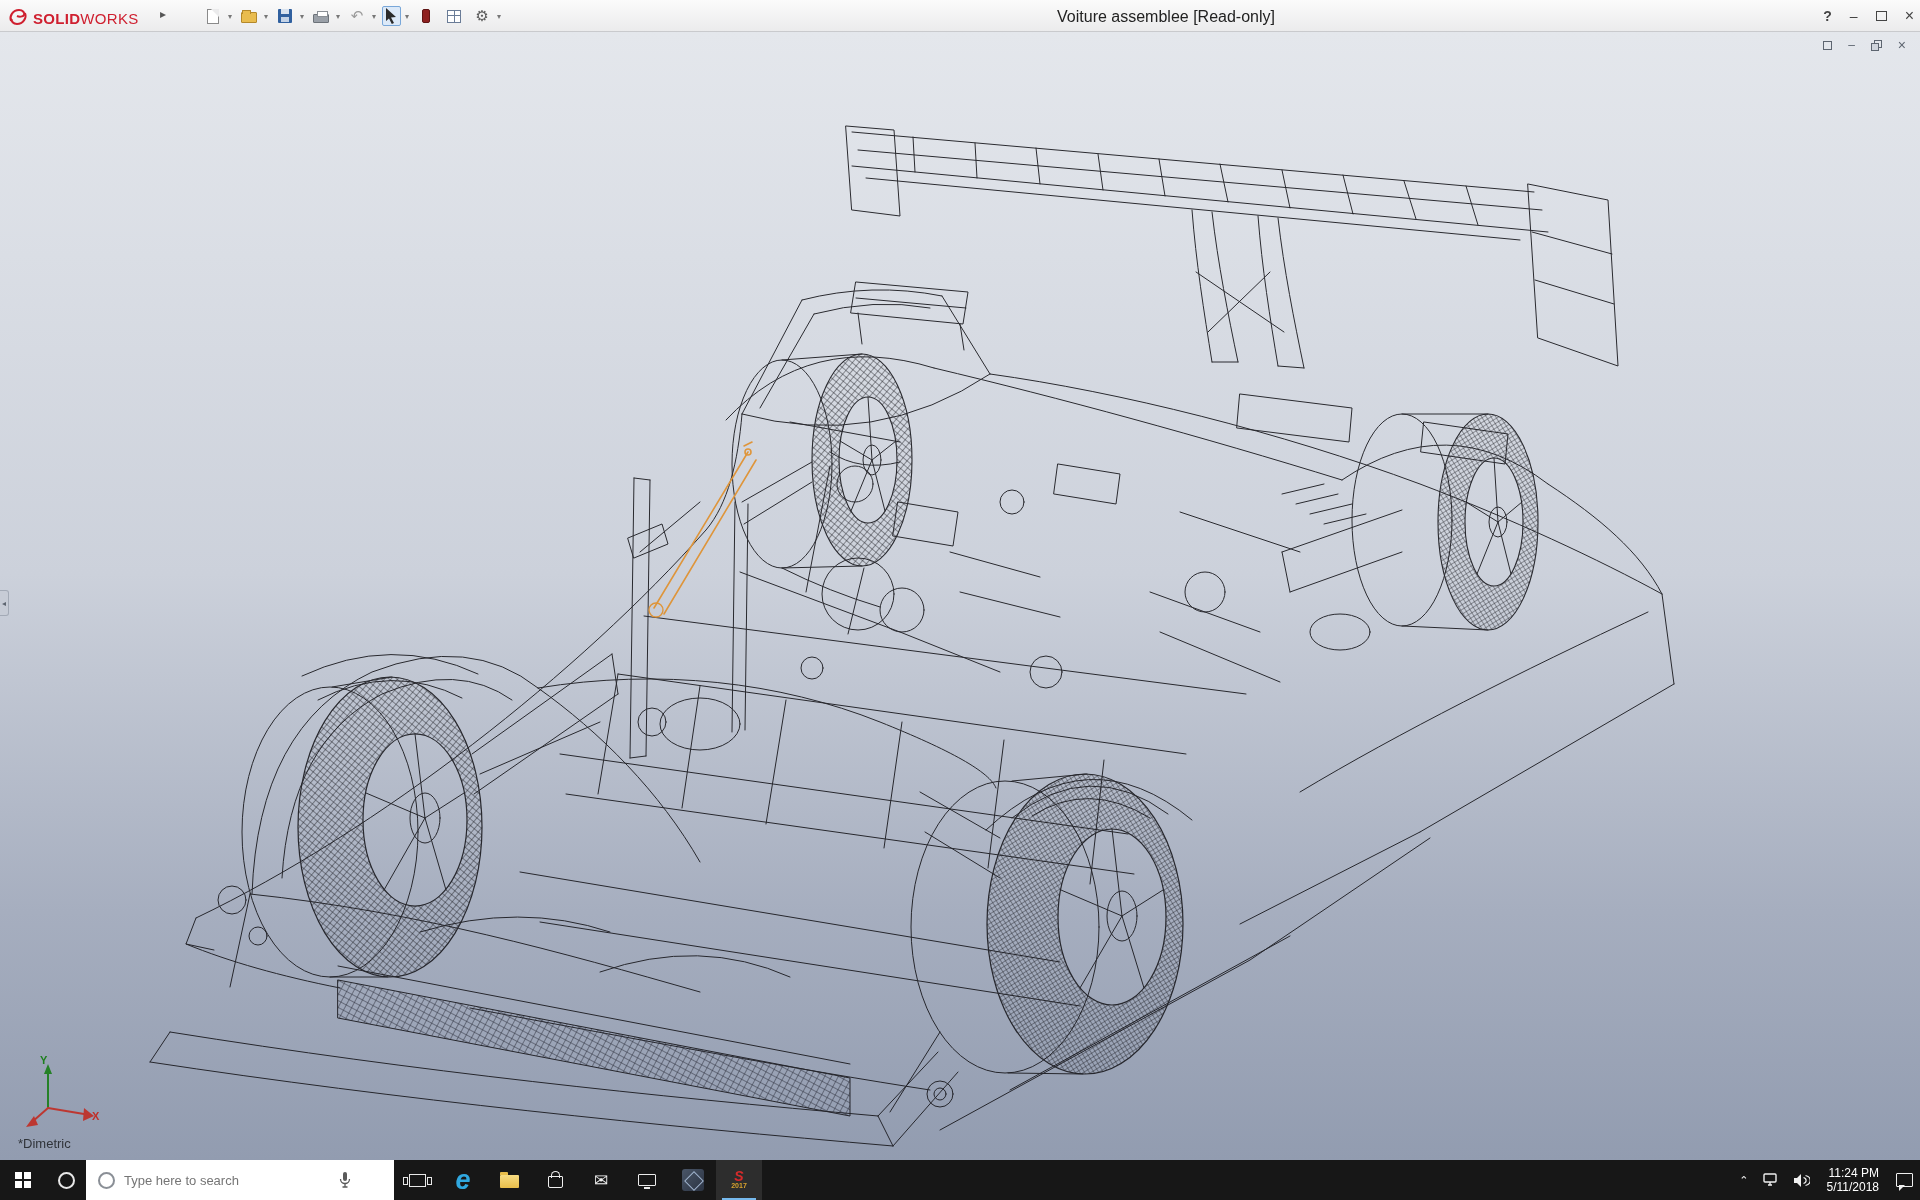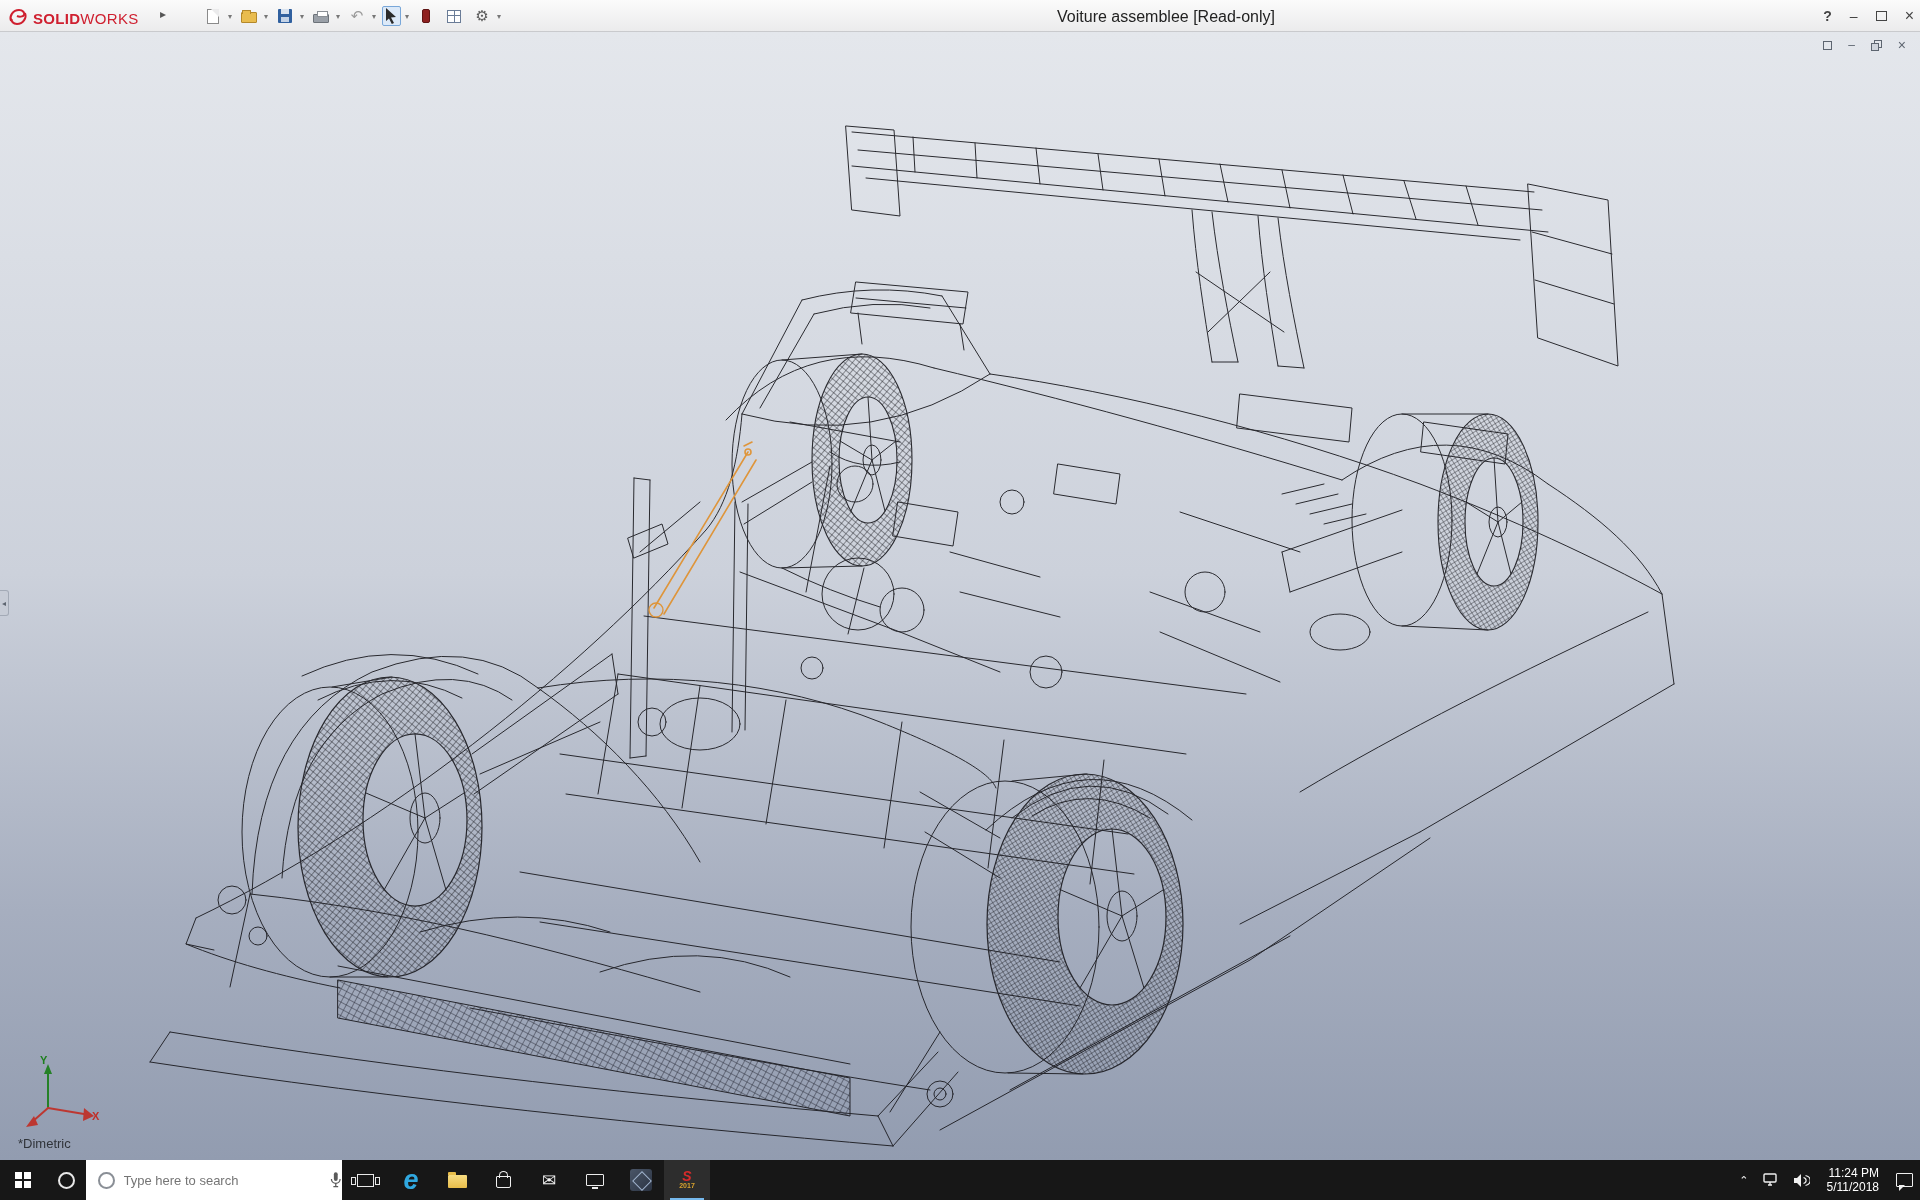--- a/index.html
+++ b/index.html
@@ -55,21 +55,21 @@
   .axis-y{left:40px;top:1022px;color:#1d7f1d}
   .axis-x{left:92px;top:1078px;color:#c03028}
   .panel-tab{position:absolute;left:0;top:558px;width:9px;height:26px;background:#c7ccd6;border:1px solid #a3aab6;border-left:none;
     color:#5d6570;font-size:8px;display:flex;align-items:center;justify-content:center;border-radius:0 3px 3px 0}
 
   
   .taskbar{position:absolute;top:1160px;left:0;width:1920px;height:40px;background:#171717;display:flex;align-items:center;z-index:10}
   .tk-btn{width:46px;height:40px;display:flex;align-items:center;justify-content:center;position:relative}
   .start-grid{display:grid;grid-template-columns:7px 7px;grid-template-rows:7px 7px;gap:1.5px}
   .start-grid span{background:#fff}
-  .searchbox{width:256px;height:40px;background:#fff;display:flex;align-items:center;position:relative}
+  .searchbox{width:308px;height:40px;background:#fff;display:flex;align-items:center;position:relative}
   .searchbox input{border:none;outline:none;width:215px;font-size:13px;color:#444;font-family:"Liberation Sans",sans-serif;background:transparent}
   .cortana-ring{width:17px;height:17px;border:2px solid #8a8f96;border-radius:50%;margin:0 9px 0 12px}
   .taskview{position:relative;width:17px;height:13px;border:1.5px solid #e8e8e8;background:transparent}
   .taskview::before,.taskview::after{content:"";position:absolute;top:2px;width:3px;height:6px;border:1.2px solid #e8e8e8}
   .taskview::before{left:-7px}
   .taskview::after{right:-7px}
   .edge-e{font-size:27px;font-weight:bold;color:#30a8e0;font-style:italic;line-height:1}
   .tk-folder{width:19px;height:13px;background:linear-gradient(#f7dc82,#e8bd4a);border-radius:1px;position:relative;margin-top:3px}
   .tk-folder::before{content:"";position:absolute;left:0;top:-3px;width:8px;height:3px;background:#e8bd4a;border-radius:1px 1px 0 0}
   .tk-bag{width:15px;height:12px;border:1.6px solid #f0f0f0;border-radius:1px 1px 2px 2px;position:relative;margin-top:4px}

